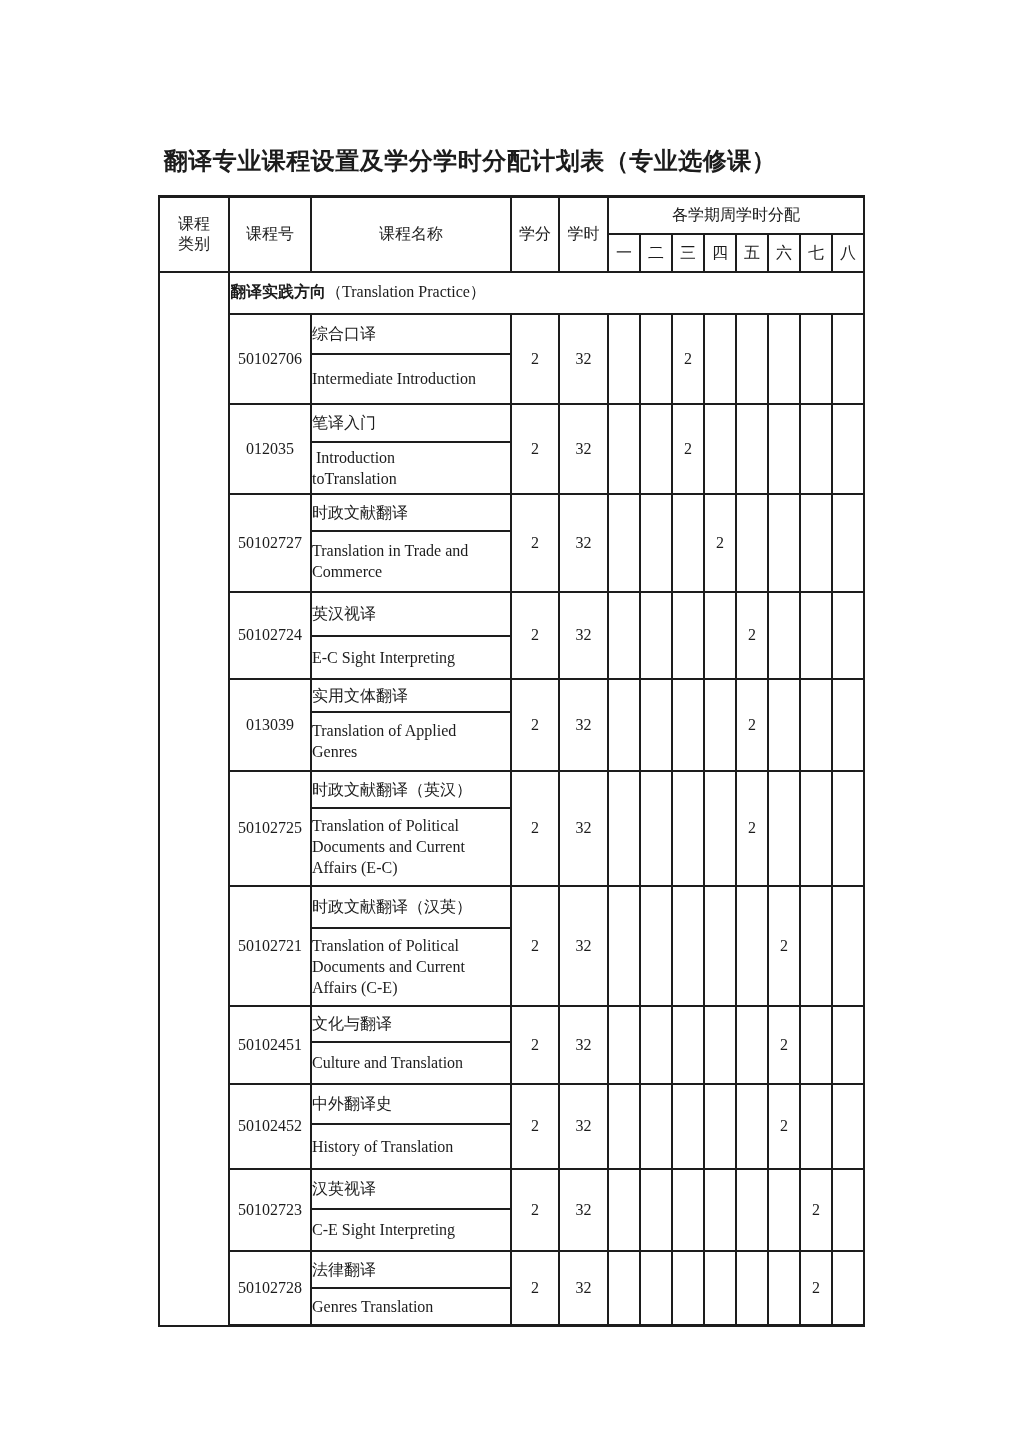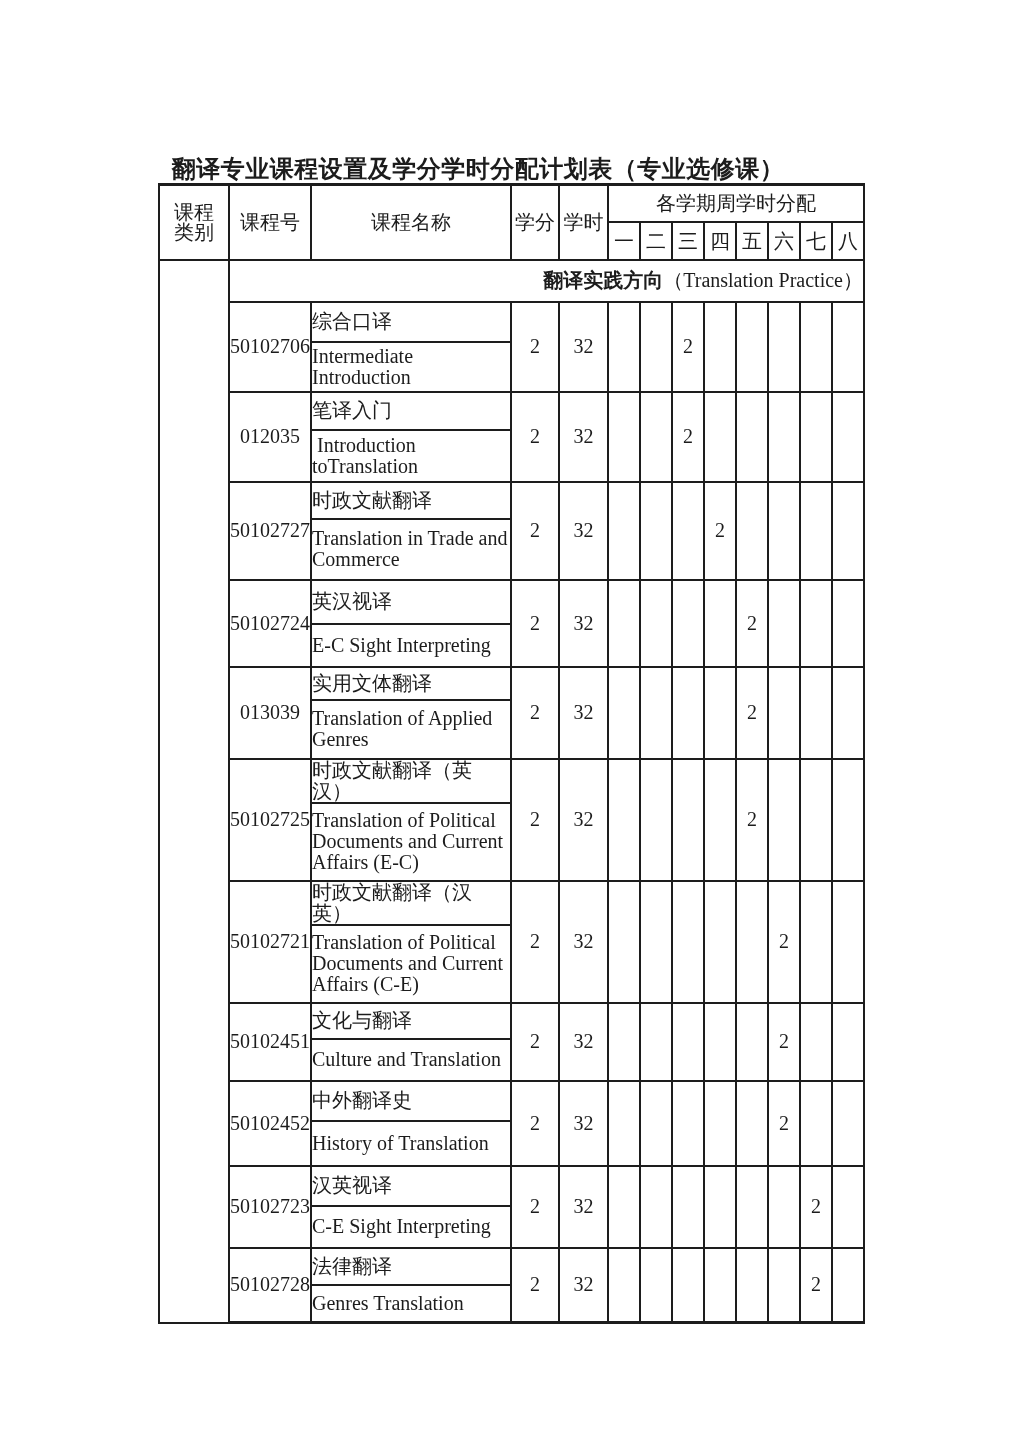--- a/index.html
+++ b/index.html
@@ -12,49 +12,50 @@
     overflow:hidden;
   }
   .page-title {
     position:absolute;
     top:137px; left:0; width:924px;
     text-align:center;
     font-family:"Liberation Sans","DejaVu Sans",sans-serif;
     font-weight:bold;
     font-size:24px;
     letter-spacing:0.5px;
-    margin:16px;
+    margin:8px;
   }
   .table-wrap {
     position:absolute;
     left:158px; top:183px;
   }
   table.curriculum {
     border-collapse:collapse;
     table-layout:fixed;
     width:705px;
-    font-size:20px;
+    font-size:16px;
+    margin-top:12px;
   }
   table.curriculum th, table.curriculum td {
     border:2px solid #1d1d1d;
     padding:0;
     font-weight:normal;
     overflow:hidden;
     vertical-align:middle;
   }
   
   thead tr:first-child > * { border-top:3px solid #1d1d1d; }
   .edge-l { border-left:3px solid #1d1d1d; }
   .edge-r { border-right:3px solid #1d1d1d;border-radius:8px; }
   .edge-b { border-bottom:3px solid #1d1d1d !important; }
   thead th { text-align:center; line-height:20px; }
   .h-cat { white-space:pre-line; }
   
   td.cat-cell { border-bottom:none; }
-  td.sec-cell { text-align:right; height:40px; }
+  td.sec-cell { text-align:left; height:40px; }
   td.sec-cell .sec-cn { font-weight:bold; }
   td.c-no, td.c-num, td.c-sem { text-align:center; }
   td.c-cn, td.c-en {
     text-align:left;
     padding:1px 3px 1px 5px;
     white-space:pre-wrap;
     line-height:21px;
   }
 </style>
 </head>

